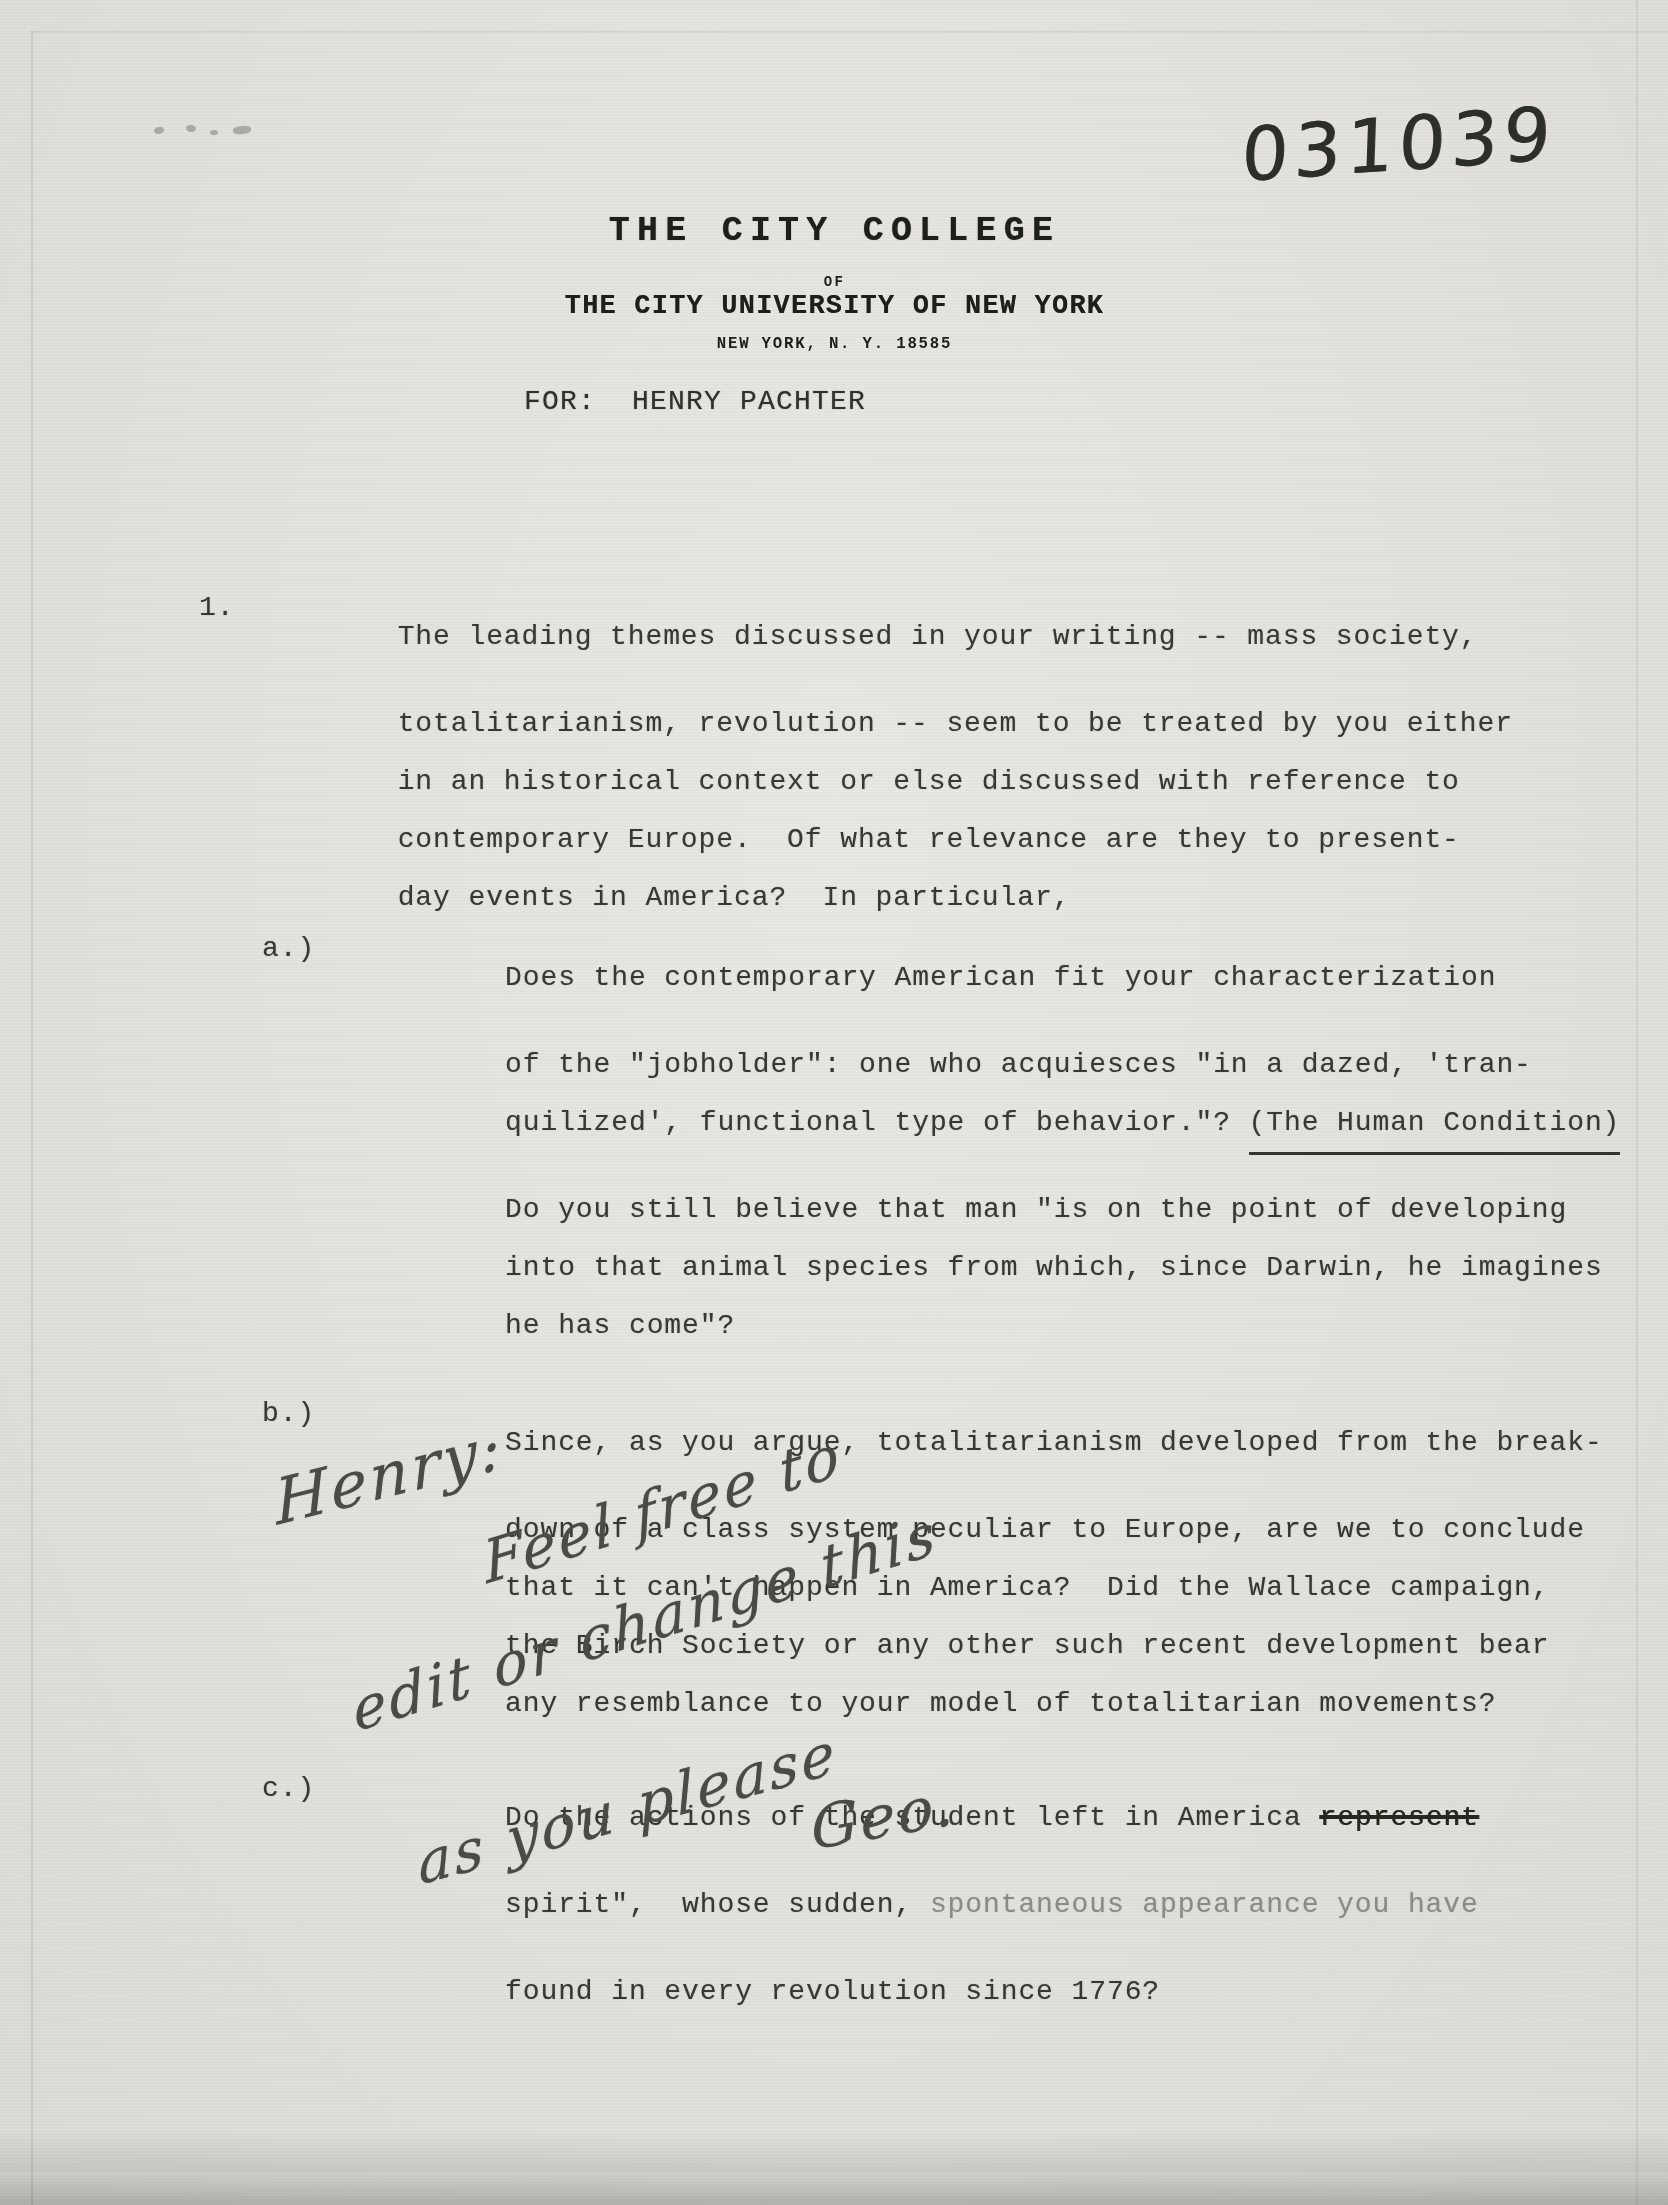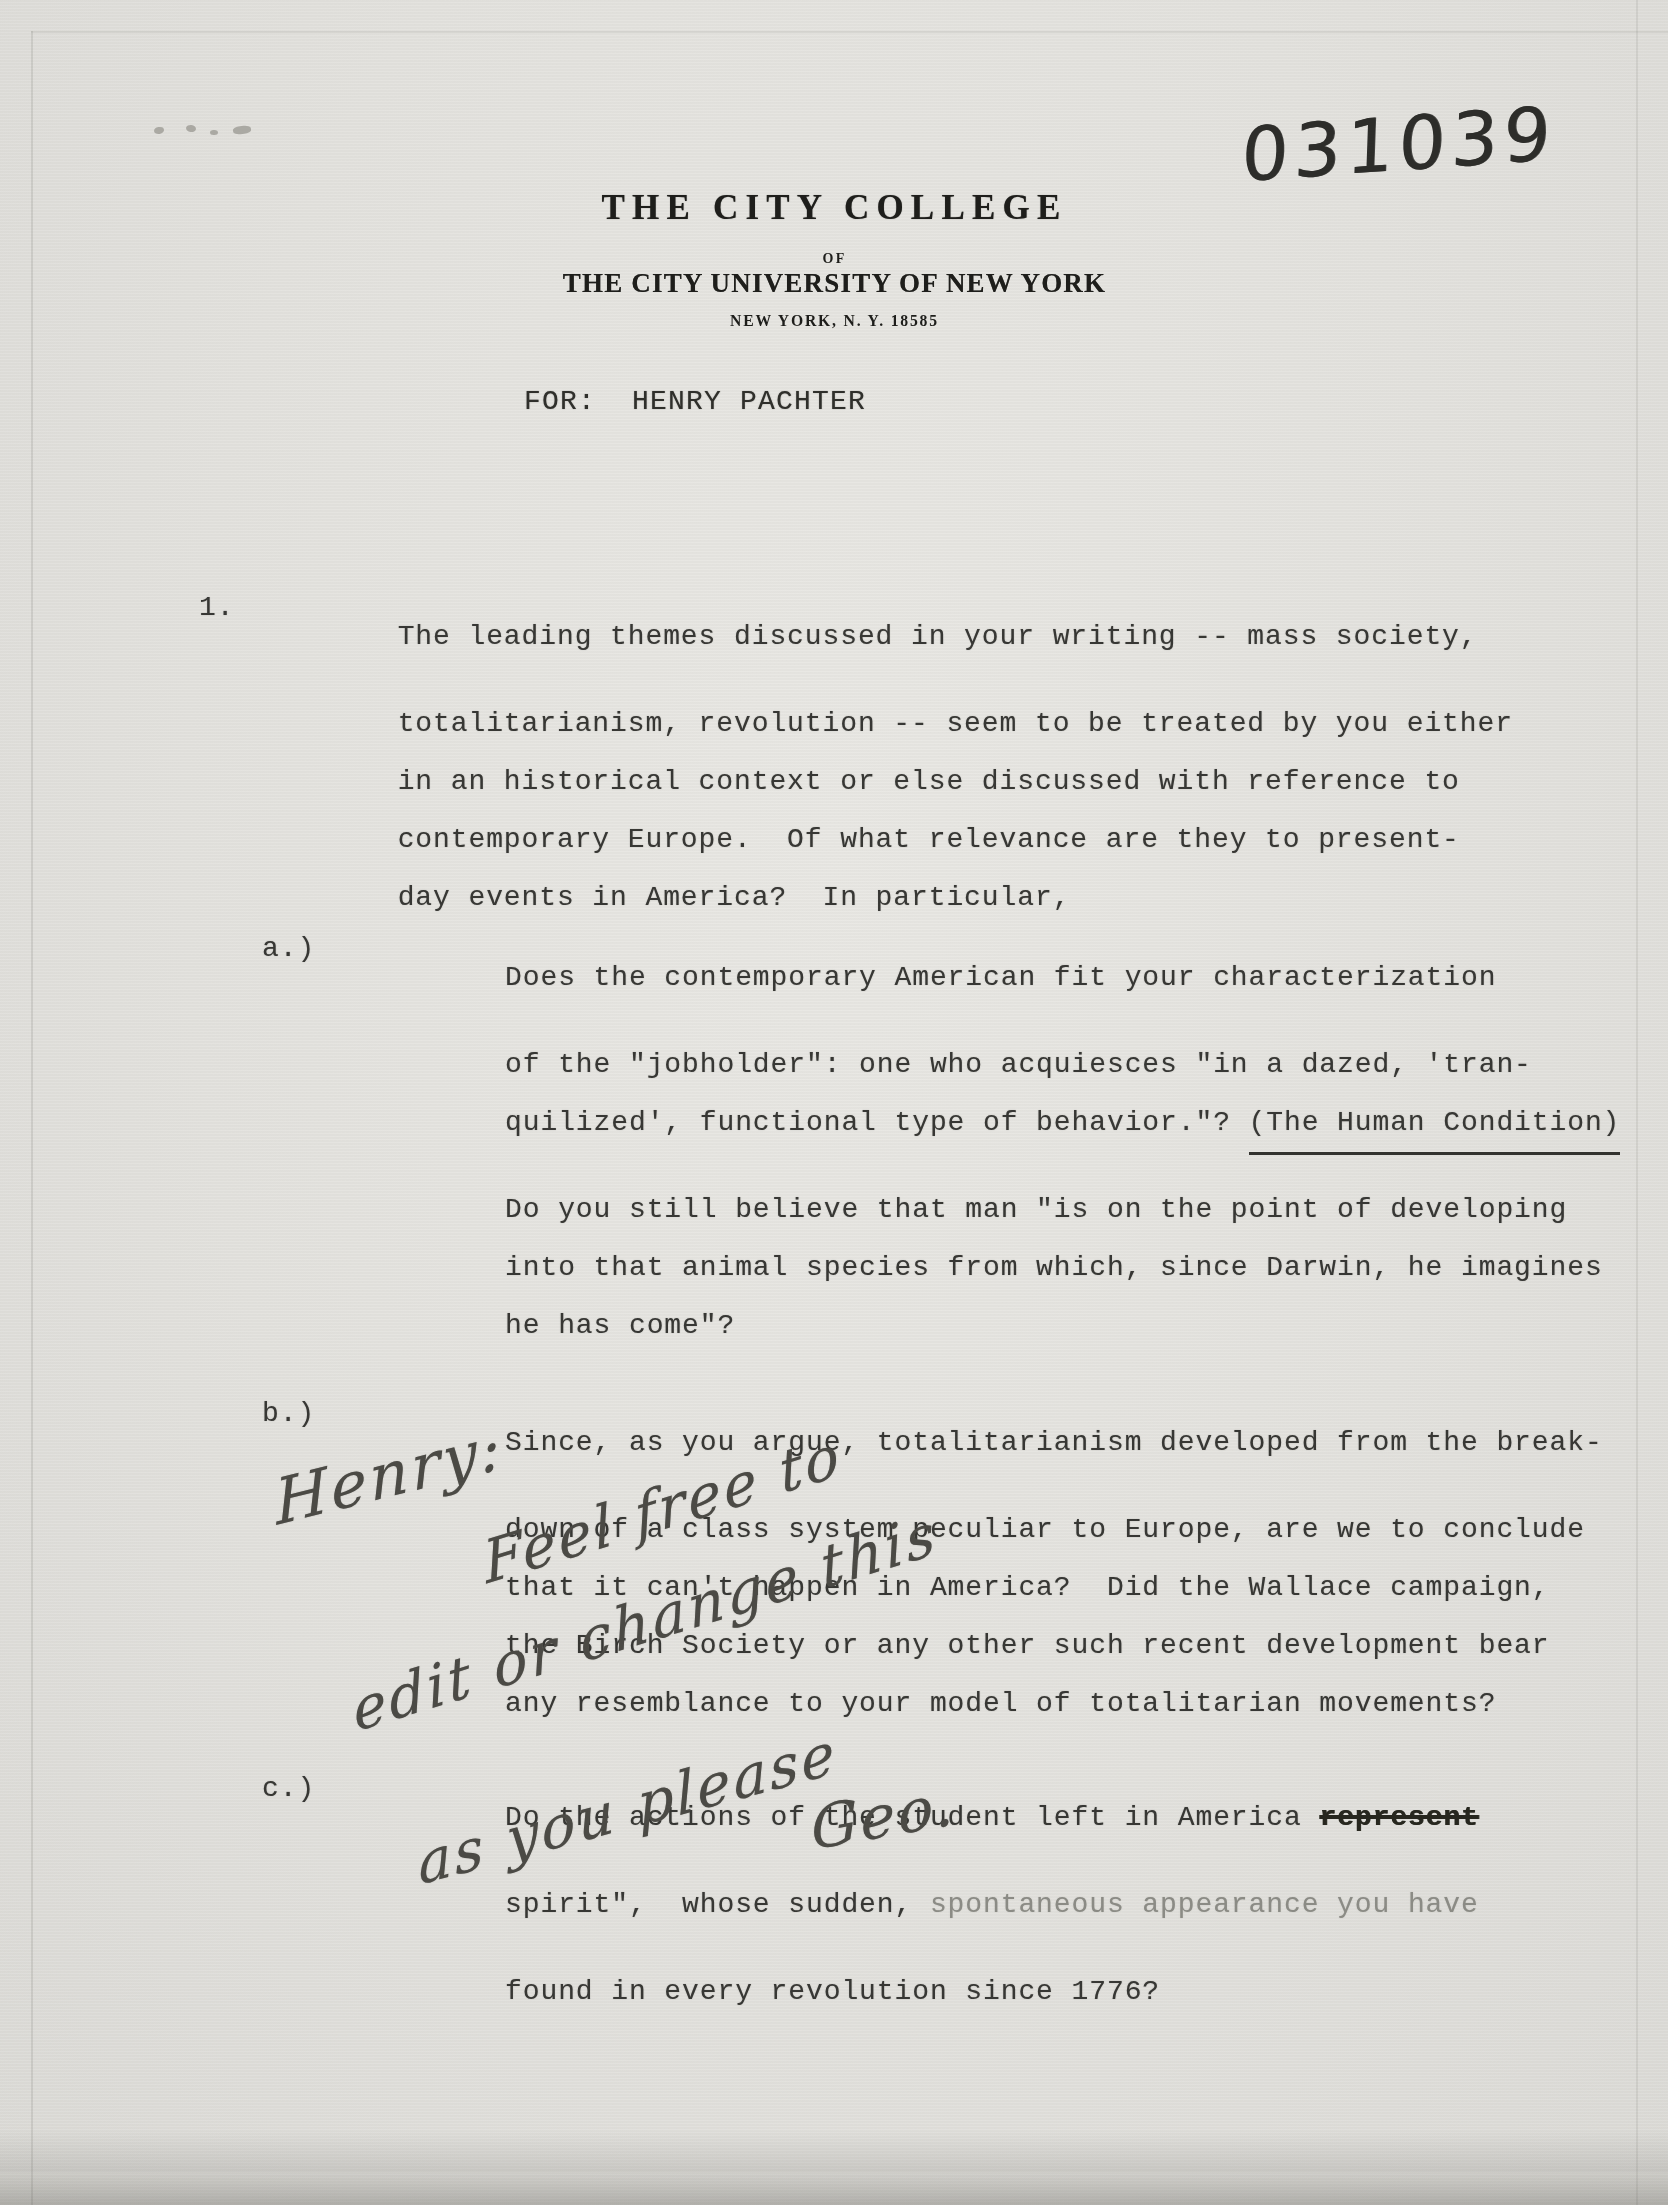--- a/index.html
+++ b/index.html
@@ -33,21 +33,21 @@
   .catalog{
     position:absolute;left:1241px;top:101px;
     font-family:"DejaVu Sans",sans-serif;
     font-size:74px;color:#2d2d2a;letter-spacing:5.4px;
     transform:rotate(-4deg) skewX(-6deg);
     text-shadow:0.9px 0 0 rgba(45,45,42,.85);
   }
 
   
   .lh{position:absolute;left:0;right:0;text-align:center;
-      font-family:Liberation Serif, serif;color:#1e1e1b;font-weight:700;}
+      font-family:Liberation Mono, monospace;color:#1e1e1b;font-weight:700;margin-top:23px;}
   .lh-college{top:188px;font-size:35px;letter-spacing:7.2px;text-shadow:0 0 0.9px rgba(30,30,27,.6);}
   .lh-of{top:251px;font-size:14px;letter-spacing:2.4px;}
   .lh-univ{top:268px;font-size:27px;letter-spacing:1.2px;text-shadow:0 0 0.6px rgba(30,30,27,.6);}
   .lh-addr{top:312px;font-size:15.7px;letter-spacing:1.8px;}
 
   
   .tw{color:#373734;text-shadow:0 0 1.2px rgba(55,55,50,.32);}
   .for-line{
     position:absolute;left:500px;top:386px;
     font-size:28px;letter-spacing:1.2px;white-space:pre;color:#2f2f2b;
@@ -63,21 +63,21 @@
   .q-number{position:absolute;left:0;top:0;}
   .items{margin-left:63px;margin-top:22px;}
   .item .line{padding-left:66px;}
   .item-label{position:absolute;left:0;top:0;}
   .item-b{margin-top:59px;}
   .item-c{margin-top:56px;}
   .underlined{
     border-bottom:3px solid #32322e;padding-bottom:14px;
   }
   .struck{
-    font-weight:700;color:#27271f;
+    font-weight:400;color:#27271f;
     text-decoration:line-through;text-decoration-thickness:4.2px;
     text-shadow:0.6px 0 0 rgba(39,39,31,.9);
   }
   .faded{color:#8b8b85;text-shadow:0 0 1.2px rgba(139,139,133,.4);}
 
   
   .hw{
     position:absolute;
     font-family:"DejaVu Serif","Liberation Serif",serif;
     font-style:italic;color:#4b4a45;

